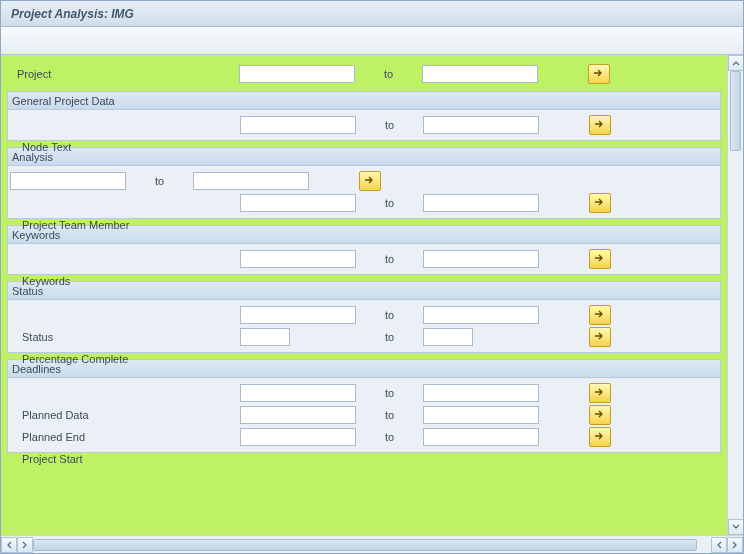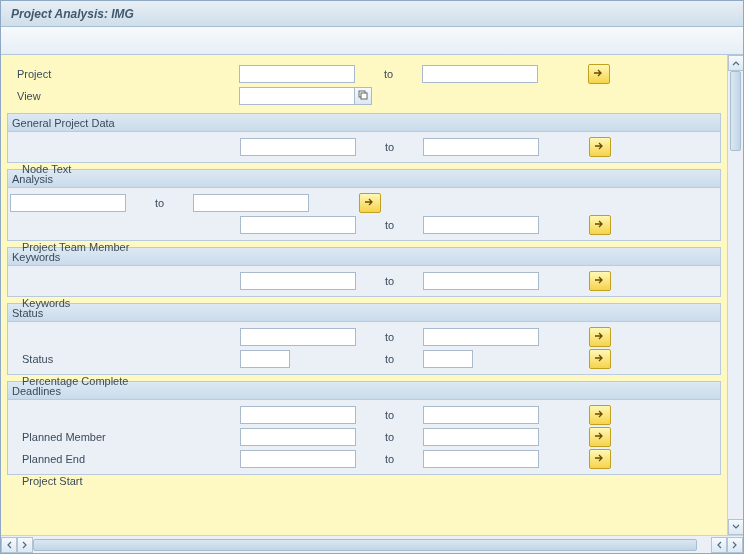--- a/index.html
+++ b/index.html
@@ -45,21 +45,21 @@
   }
 
   .body-area {
     flex: 1;
     display: flex;
     overflow: hidden;
   }
   .form-scroll {
     flex: 1;
     overflow: hidden;
-    background: #fef9c3;
+    background: #bef264;
   }
   .form-inner {
     padding: 6px 6px 0 6px;
   }
   .v-scroll {
     width: 16px;
     background: #e8eef4;
     border-left: 1px solid #c6d4e1;
     position: relative;
   }
@@ -215,30 +215,20 @@
             <span class="label">Project</span>
             <input class="input" value="" style="">
             <span class="to">to</span>
             <input class="input" value="" style="">
             <div class="multi-btn">
               <span><svg viewBox="0 0 12 10">
                     <path d="M1 5 h7 M5 2 l3 3 l-3 3" fill="none" stroke="#6a4a00" stroke-width="1.3"></path>
                   </svg></span>
             </div>
           </div>
-          <div class="row">
-            <span class="label">View</span>
-            <input class="input" value="" style="">
-            <div class="f4-btn">
-              <span><svg viewBox="0 0 10 10">
-                    <rect x="1" y="1" width="6" height="6" fill="#fff" stroke="#666"></rect>
-                    <rect x="3" y="3" width="6" height="6" fill="#fff" stroke="#666"></rect>
-                  </svg></span>
-            </div>
-          </div>
         </div>
 
         <div id="groups-container">
             <div class="group">
               <div class="group-head">General Project Data</div>
               <div class="group-body">
                 <div class="row">
                   <span class="label">Node Text</span>
                   <input class="input" style="">
                   <span class="to">to</span>
@@ -319,21 +309,21 @@
                         <path d="M1 5 h7 M5 2 l3 3 l-3 3" fill="none" stroke="#6a4a00" stroke-width="1.3"></path>
                       </svg></span>
                   </div>
                 </div>
               </div>
             </div>
             <div class="group">
               <div class="group-head">Deadlines</div>
               <div class="group-body">
                 <div class="row">
-                  <span class="label">Planned Member</span>
+                  <span class="label">Planned Data</span>
                   <input class="input" style="">
                   <span class="to">to</span>
                   <input class="input" style="">
                   <div class="multi-btn">
                     <span><svg viewBox="0 0 12 10">
                         <path d="M1 5 h7 M5 2 l3 3 l-3 3" fill="none" stroke="#6a4a00" stroke-width="1.3"></path>
                       </svg></span>
                   </div>
                 </div>
                 <div class="row">

